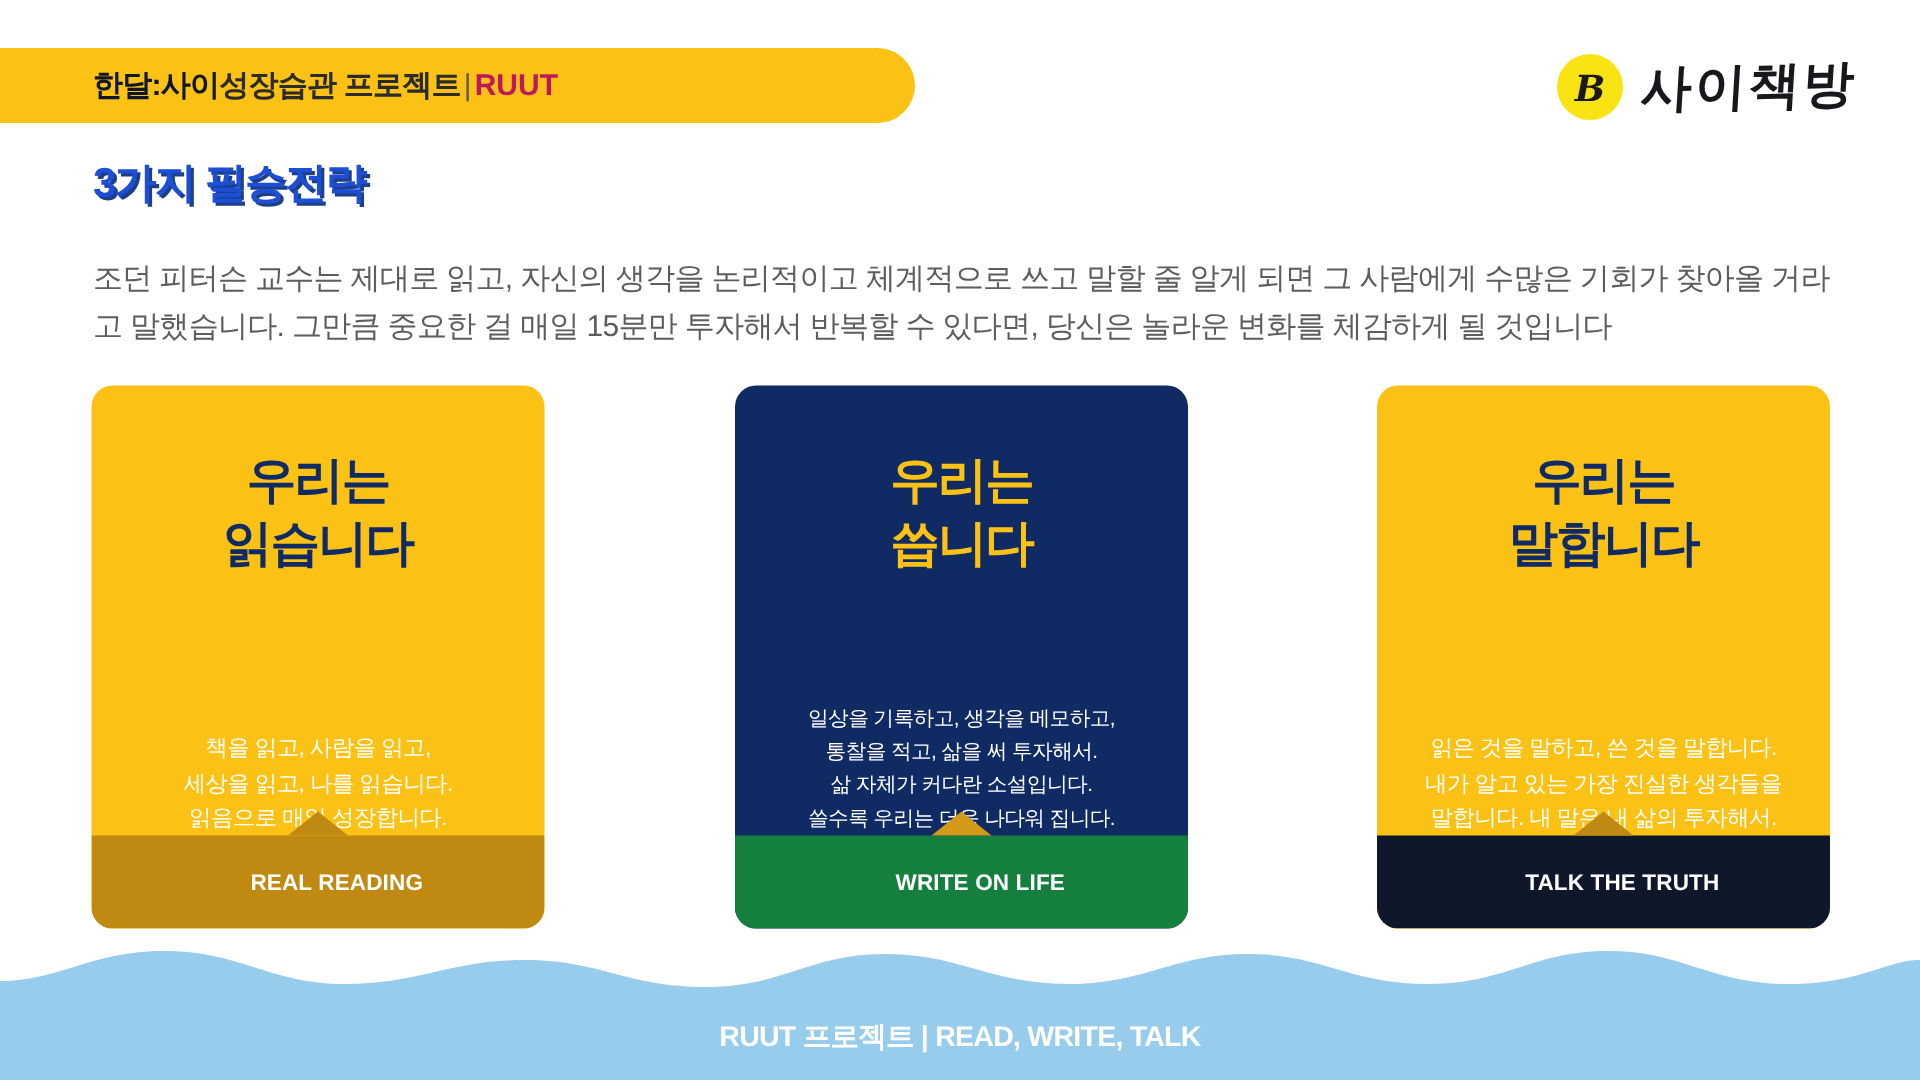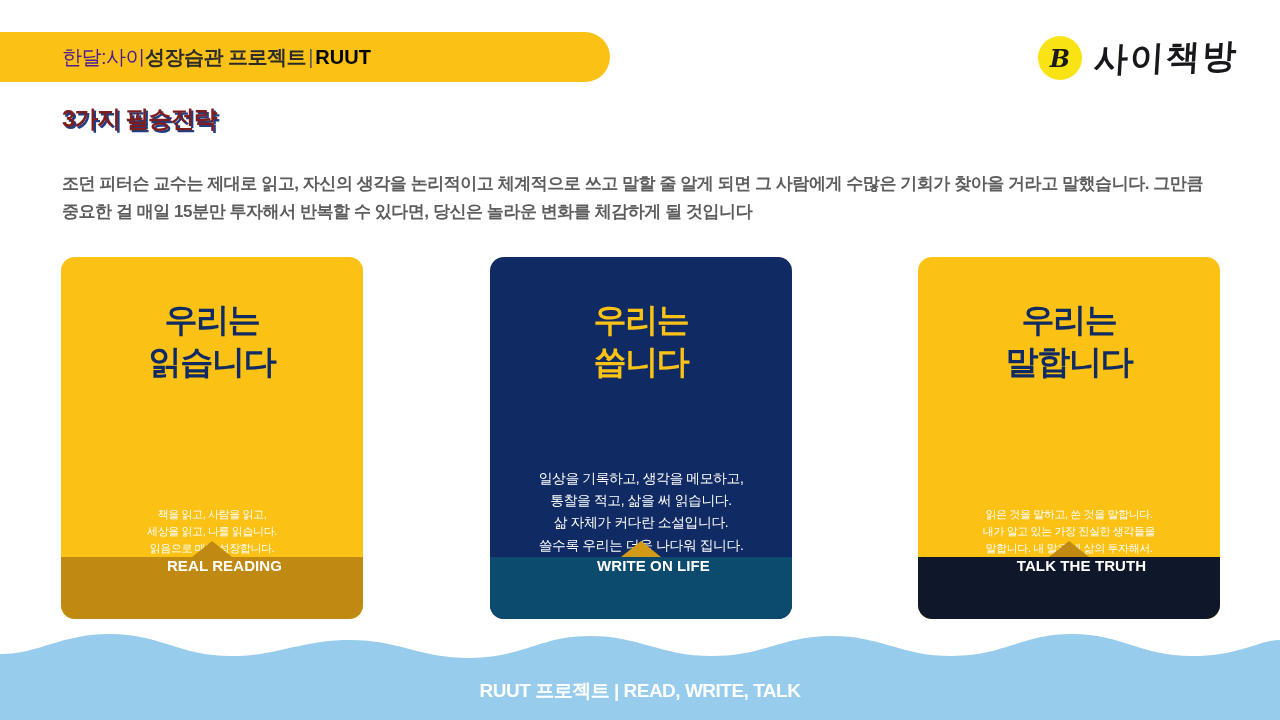--- a/index.html
+++ b/index.html
@@ -34,38 +34,38 @@
     align-items: center;
   }
   #top-banner-text {
     margin-left: 102px;
     white-space: nowrap;
     font-size: 20px;
     line-height: 1;
     color: #2b2b2b;
   }
   .bn-strong {
-    font-weight: 400;
+    font-weight: 700;
     letter-spacing: -0.5px;
-    color: #4c1d95;
+    color: #0f172a;
   }
   .bn-mid {
     font-weight: 700;
     letter-spacing: -0.5px;
     color: #2b2b2b;
   }
   .bn-sep {
     font-weight: 300;
     color: #5a5a5a;
     padding: 0 2px;
   }
   .bn-ruut {
     font-weight: 900;
     letter-spacing: 0px;
-    color: #000000;
+    color: #be185d;
   }
 
   
   #brand-logo {
     position: absolute;
     right: 42px;
     top: 32px;
     height: 52px;
     display: flex;
     align-items: center;
@@ -92,38 +92,38 @@
     letter-spacing: 2px;
     font-family: "DejaVu Sans", sans-serif;
     transform: skewX(-5deg) rotate(-1.5deg);
   }
 
   
   #page-title {
     position: absolute;
     left: 62px;
     top: 103px;
-    font-size: 24px;
+    font-size: 28px;
     font-weight: 900;
     letter-spacing: -1.2px;
-    color: #7f1d1d;
+    color: #1d4ed8;
     text-shadow: 2px 2px 0px #1c3f86;
   }
 
   
   #intro-paragraph {
     position: absolute;
     left: 62px;
     top: 170px;
     width: 1160px;
-    font-size: 17px;
+    font-size: 20px;
     line-height: 1.62;
     color: #5d5d5d;
     letter-spacing: -0.45px;
-    font-weight: 700;
+    font-weight: 400;
   }
 
   
   #cards-row {
     position: absolute;
     left: 0;
     top: 257px;
     width: 1280px;
     height: 362px;
   }
@@ -156,41 +156,41 @@
     line-height: 1.26;
     letter-spacing: -1.3px;
     white-space: pre-line;
   }
   #card-0 .card-heading, #card-2 .card-heading { color: #102B63; }
   #card-1 .card-heading { color: #FBC114; }
 
   .card-desc {
     margin-top: 28px;
     text-align: center;
-    font-size: 11px;
+    font-size: 15px;
     line-height: 1.55;
     letter-spacing: -0.4px;
     font-weight: 500;
     white-space: pre-line;
     color: #ffffff;
     padding: 0 14px;
   }
   #card-1 .card-desc {
     margin-top: 24px;
     font-size: 13.8px;
     line-height: 1.62;
   }
 
   
   .card-footer {
     position: absolute;
     left: 0; right: 0; bottom: 0;
     height: 62px;
     display: flex;
-    align-items: flex-start;
+    align-items: center;
     justify-content: center;
     padding-left: 25px;
   }
   #card-0 .card-footer, #card-2 .card-footer { background: #C08A12; }
   #card-1 .card-footer { background: #D39A18; }
 
   .card-notch {
     position: absolute;
     left: 50%;
     top: -16px;
@@ -277,25 +277,25 @@
         <div class="card-notch" style="border-bottom-color: rgb(192, 138, 18);"></div>
         <div class="card-footer-label">REAL READING</div>
       </div>
     </div>
 
     <div class="card" id="card-1" style="background: rgb(16, 43, 99);">
       <div class="card-body">
         <div class="card-heading" style="color: rgb(251, 193, 20);">우리는
 씁니다</div>
         <div class="card-desc">일상을 기록하고, 생각을 메모하고,
-통찰을 적고, 삶을 써 읽습니다.
+통찰을 적고, 삶을 써 투자해서.
 삶 자체가 커다란 소설입니다.
 쓸수록 우리는 더욱 나다워 집니다.</div>
       </div>
-      <div class="card-footer" style="background: #0c4a6e;">
+      <div class="card-footer" style="background: #15803d;">
         <div class="card-notch" style="border-bottom-color: rgb(211, 154, 24);"></div>
         <div class="card-footer-label">WRITE ON LIFE</div>
       </div>
     </div>
 
     <div class="card" id="card-2" style="background: rgb(251, 193, 20);">
       <div class="card-body">
         <div class="card-heading" style="color: rgb(16, 43, 99);">우리는
 말합니다</div>
         <div class="card-desc">읽은 것을 말하고, 쓴 것을 말합니다.

